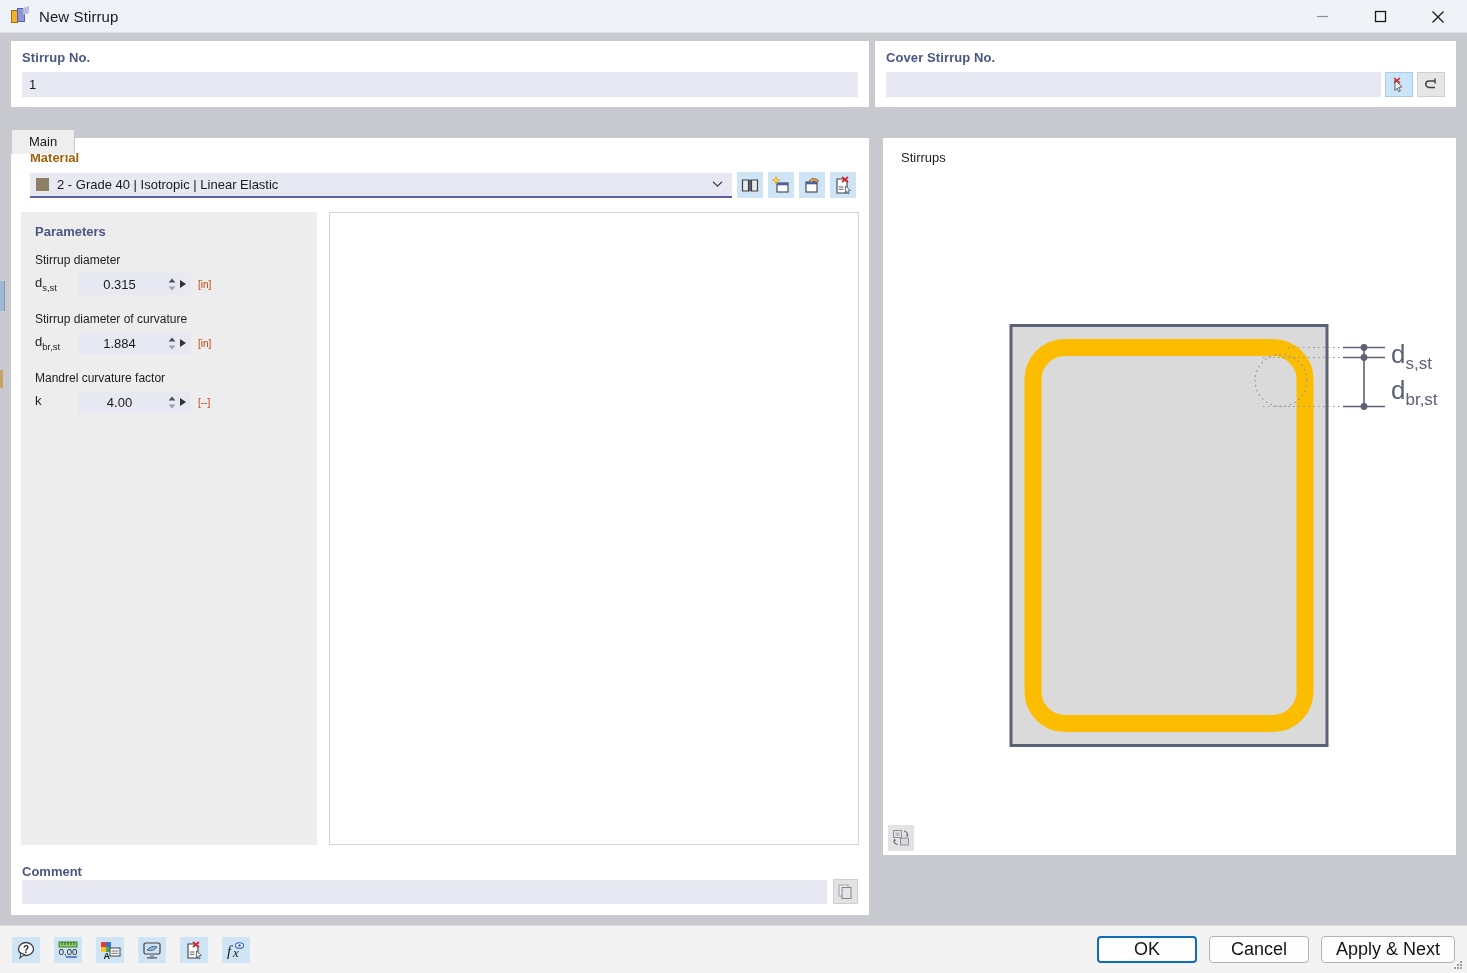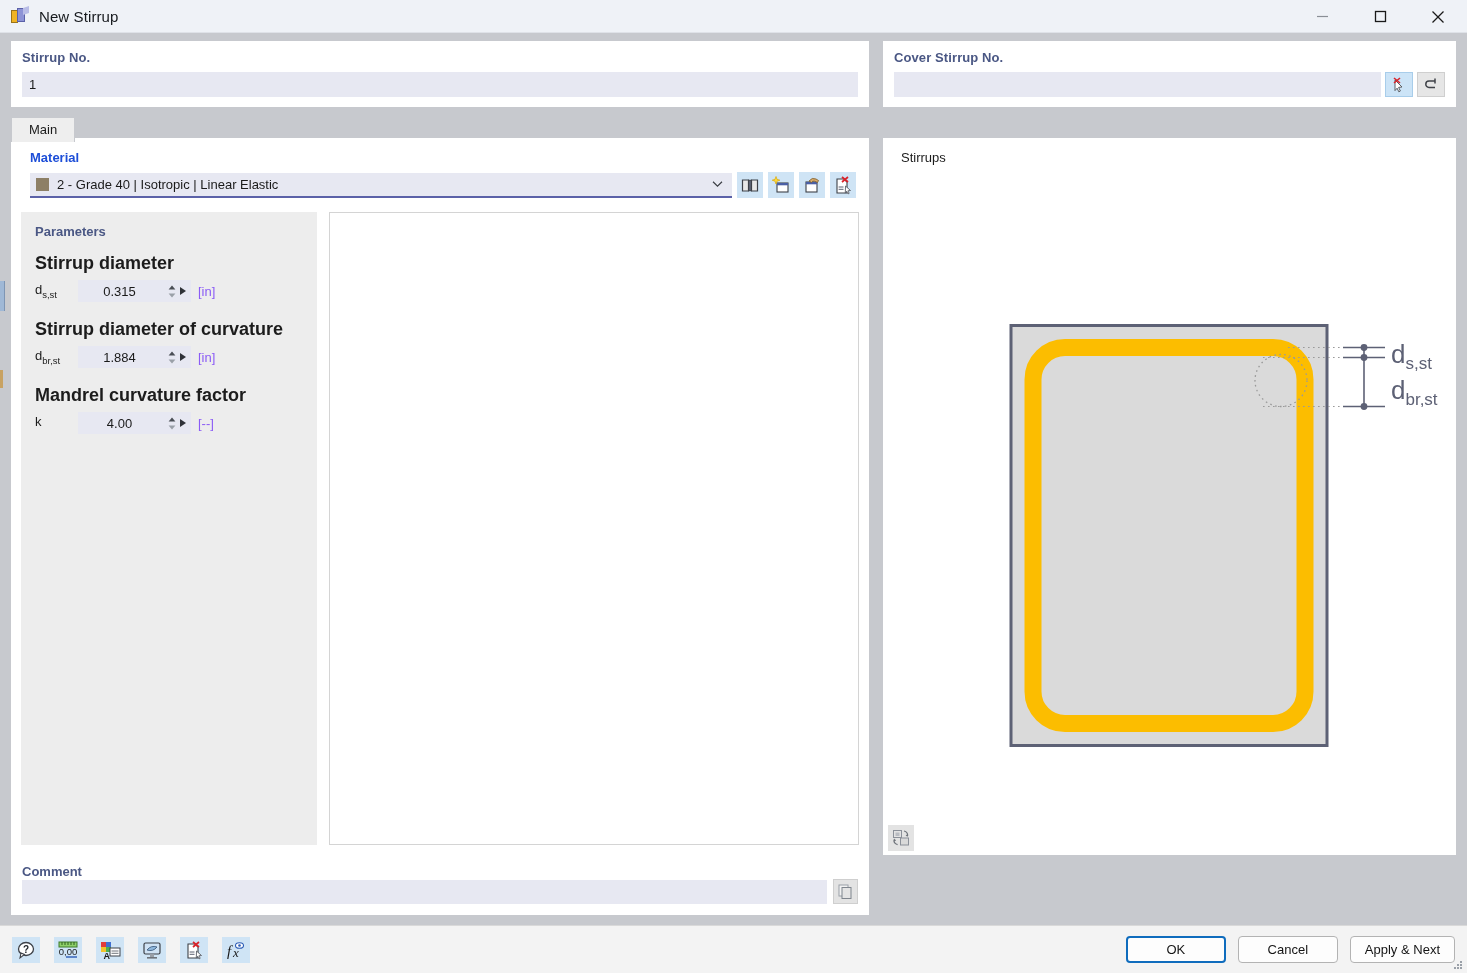--- a/index.html
+++ b/index.html
@@ -51,21 +51,21 @@
   }
   .win-btn {
     width: 58px; height: 33px;
     display: flex; align-items: center; justify-content: center;
     cursor: default;
   }
   .win-btn svg { display: block; }
 
   
   .topstrip {
-    display: flex; gap: 14px;
+    display: flex; gap: 6px;
     padding: 8px 11px 6px 11px;
     background: #c7c9ce;
   }
   .card {
     background: #ffffff;
     padding: 9px 11px 10px 11px;
   }
   .card.left { width: 858px; }
   .card.right { flex: 1; }
   .card-title {
@@ -95,21 +95,21 @@
   .tabstrip {
     margin: 0 11px; height: 25px;
     display: flex; align-items: flex-end;
     background: #c7c9ce;
   }
   .tab {
     padding: 4px 17px 5px 17px;
     background: #eeeeee;
     font-size: 13px; color: #1c1c1c;
     border: 1px solid #c7c9ce; border-bottom: none;
-    position: relative; top: 4px;
+    position: relative; top: 16px;
   }
 
   
   .body {
     flex: 1;
     display: flex; gap: 14px;
     padding: 0 11px 0 11px;
     min-height: 0;
   }
   .leftpane {
@@ -121,21 +121,21 @@
   .rightpane {
     flex: 1;
     background: #ffffff;
     display: flex; flex-direction: column;
     padding: 10px 10px 10px 10px;
     position: relative;
   }
 
   
   .mat-label {
-    font-size: 13px; font-weight: bold; color: #1d4ed8;
+    font-size: 13px; font-weight: bold; color: #a16207;
     margin: 2px 0 7px 9px;
   }
   .mat-row { display: flex; align-items: center; gap: 5px; margin: 0 0 0 9px; }
   .mat-select {
     width: 702px; height: 25px;
     background: #e7e8f2;
     border-bottom: 2px solid #5b61a8;
     display: flex; align-items: center; padding: 0 6px;
     position: relative;
   }
@@ -157,21 +157,21 @@
   .split { display: flex; gap: 12px; flex: 1; margin-top: 14px; min-height: 0; }
   .params {
     width: 296px;
     background: #ededed;
     padding: 12px 14px;
   }
   .params-title {
     font-size: 13px; font-weight: bold; color: #4a5784; margin-bottom: 14px;
   }
   .pgroup { margin-bottom: 17px; }
-  .plabel { font-size: 18px; color: #1c1c1c; margin-bottom: 6px; font-weight: bold; }
+  .plabel { font-size: 12px; color: #1c1c1c; margin-bottom: 6px; }
   .prow { display: flex; align-items: center; gap: 7px; }
   .psym {
     width: 36px; font-size: 13px; color: #1c1c1c; white-space: nowrap;
   }
   .psym sub { font-size: 9.5px; }
   .spin {
     width: 113px; height: 22px;
     background: #e7e8f2;
     display: flex; align-items: center;
     position: relative;
@@ -179,21 +179,21 @@
   .spin .val {
     flex: 1; text-align: center; padding-right: 5px;
     font-size: 13px; color: #1a1a1a;
   }
   .spin .arrows {
     width: 11px; display: flex; flex-direction: column;
     align-items: center; justify-content: center; gap: 3px;
     margin-right: 2px;
   }
   .spin .tri { margin-right: 4px; }
-  .punit { font-size: 13px; color: #8b5cf6; }
+  .punit { font-size: 10px; color: #c2410c; }
 
   .centerbox {
     flex: 1; background: #ffffff; border: 1px solid #d4d4d4;
   }
 
   
   .comment-wrap {
     margin: 0 11px; background: #ffffff;
     padding: 9px 11px 11px 11px;
     width: 858px;
@@ -236,21 +236,21 @@
   .foot-icon {
     width: 28px; height: 26px; background: #cfe4f5;
     display: flex; align-items: center; justify-content: center;
   }
   .foot-buttons {
     margin-left: auto; display: flex; gap: 12px; align-items: center;
   }
   .btn {
     height: 27px; min-width: 100px;
     background: #fdfdfd; border: 1px solid #b3b3b3; border-radius: 4px;
-    font-size: 13px; color: #141414;
+    font-size: 18px; color: #141414;
     display: flex; align-items: center; justify-content: center;
     padding: 0 14px;
     font-family: "Liberation Sans", sans-serif;
   }
   .btn.primary { border: 2px solid #0f6cbd; }
   .grip {
     position: absolute; right: 3px; bottom: 2px;
     width: 12px; height: 12px;
   }
   .leftedge {

